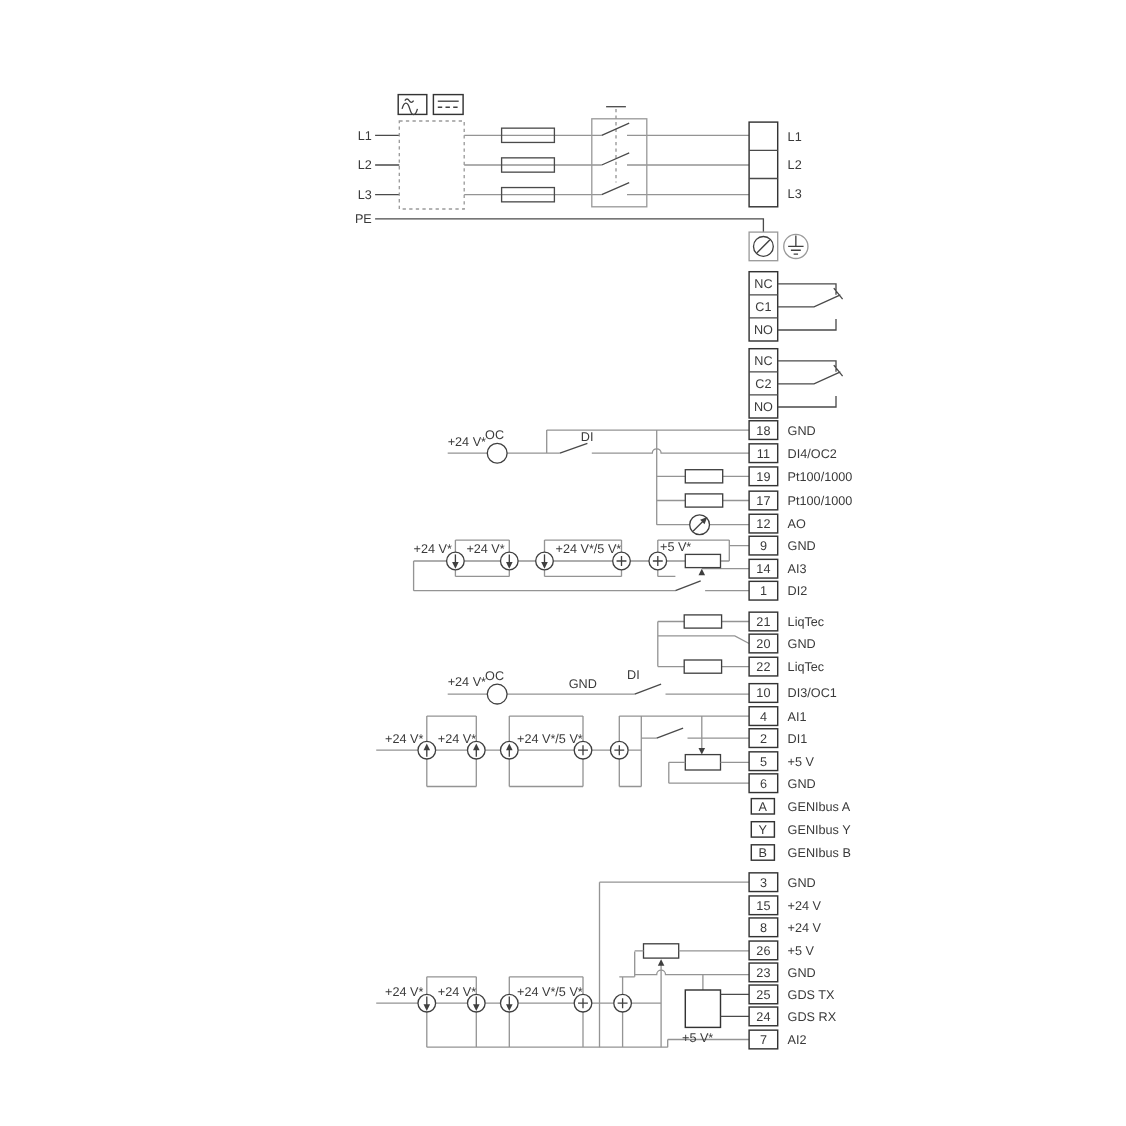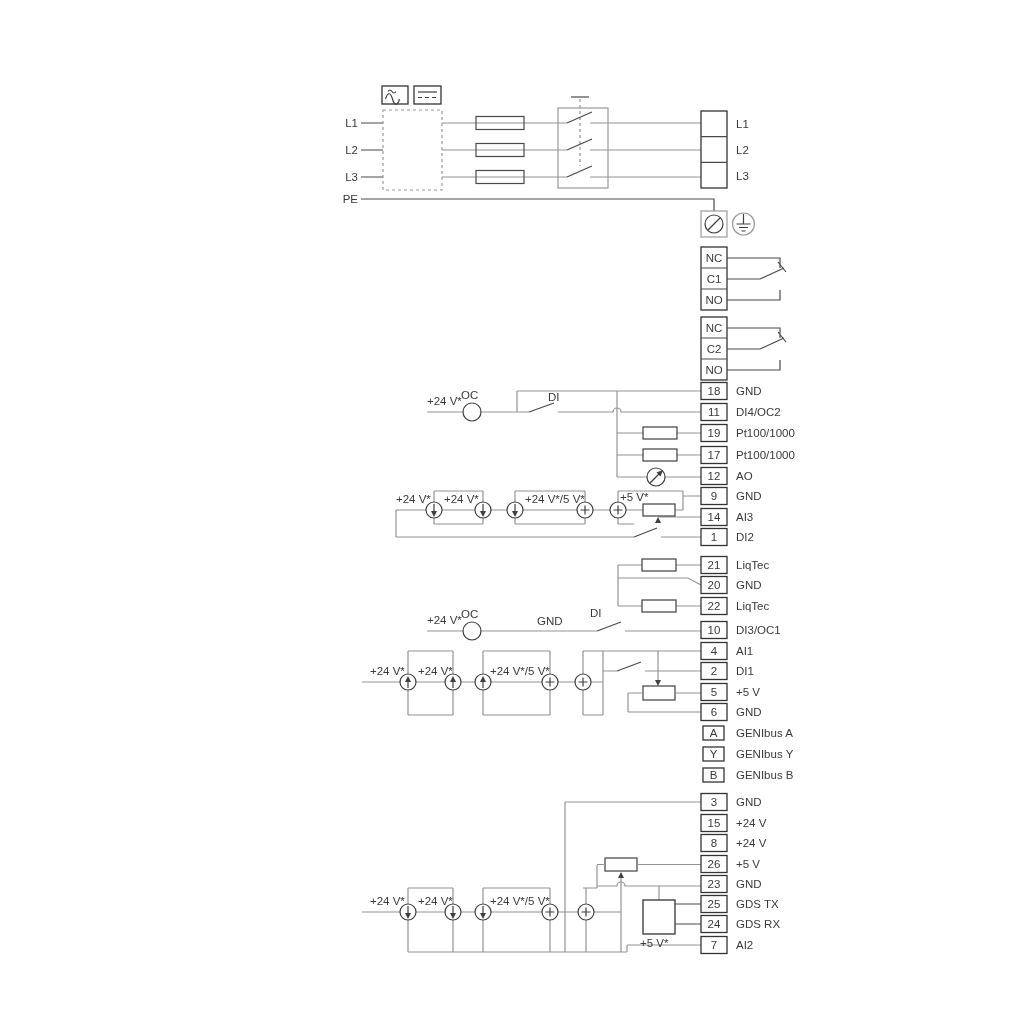--- a/index.html
+++ b/index.html
@@ -1,16 +1,16 @@
 <!DOCTYPE html>
 <html><head>
 <meta charset="utf-8">
 <style>
   html,body{margin:0;padding:0;background:#fff;}
-  .stage{width:900px;height:1024px;position:relative;background:#fff;margin-left:20px;}
+  .stage{width:900px;height:1024px;position:relative;background:#fff;}
   svg{display:block;}
   .t{font-family:"Liberation Sans","DejaVu Sans",sans-serif;font-size:11.5px;fill:#3a3a3a;}
   .tn{font-family:"Liberation Sans","DejaVu Sans",sans-serif;font-size:11.5px;fill:#3a3a3a;text-anchor:middle;}
   .wire-g{stroke:#949494;stroke-width:1.2;fill:none;}
   .wire-d{stroke:#4a4a4a;stroke-width:1.2;fill:none;}
   .box-d{stroke:#333;stroke-width:1.3;fill:#fff;}
   .box-g{stroke:#9a9a9a;stroke-width:1.2;fill:#fff;}
   .sym{stroke:#3f3f3f;stroke-width:1.2;fill:#fff;}
   .symline{stroke:#3f3f3f;stroke-width:1.2;fill:none;}
   .fillhead{fill:#3f3f3f;stroke:none;}

